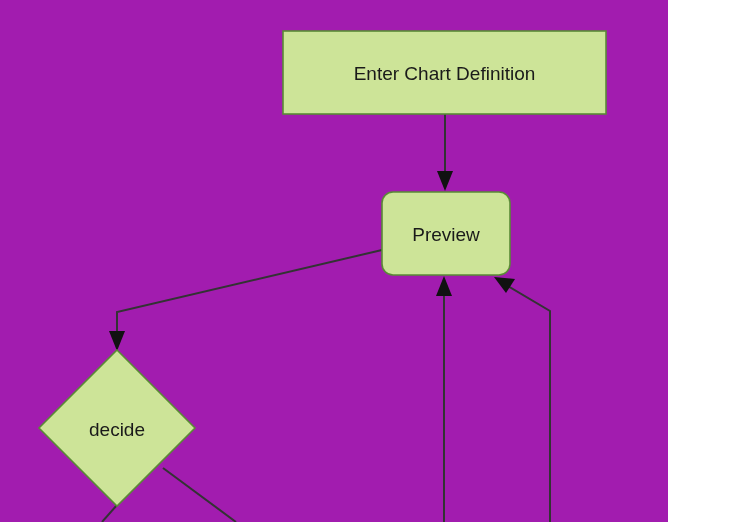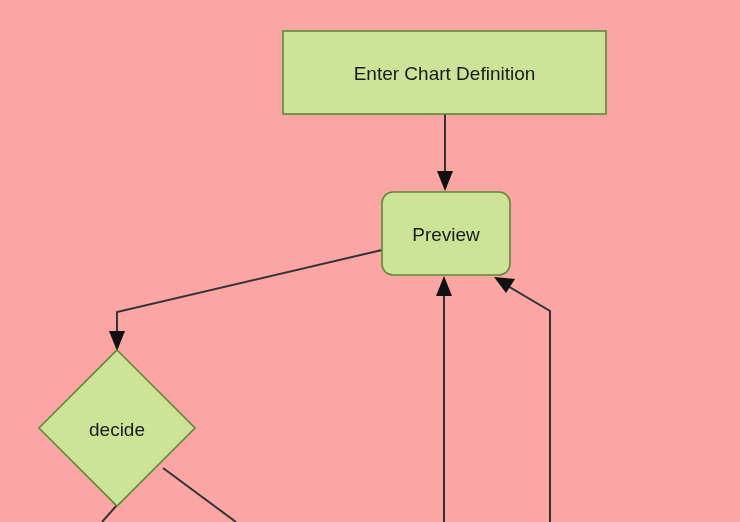--- a/index.html
+++ b/index.html
@@ -6,23 +6,23 @@
   html, body {
     margin: 0;
     padding: 0;
     background: #ffffff;
   }
   body {
     font-family: "Liberation Sans", sans-serif;
   }
   #canvas-root {
     position: relative;
-    width: 740px;
+    width: 668px;
     height: 522px;
-    background: #fca5a5;
+    background: #a21caf;
     overflow: hidden;
     text-decoration: underline;
   }
   #flow-svg {
     position: absolute;
     top: 0;
     left: 0;
     width: 740px;
     height: 522px;
     display: block;

